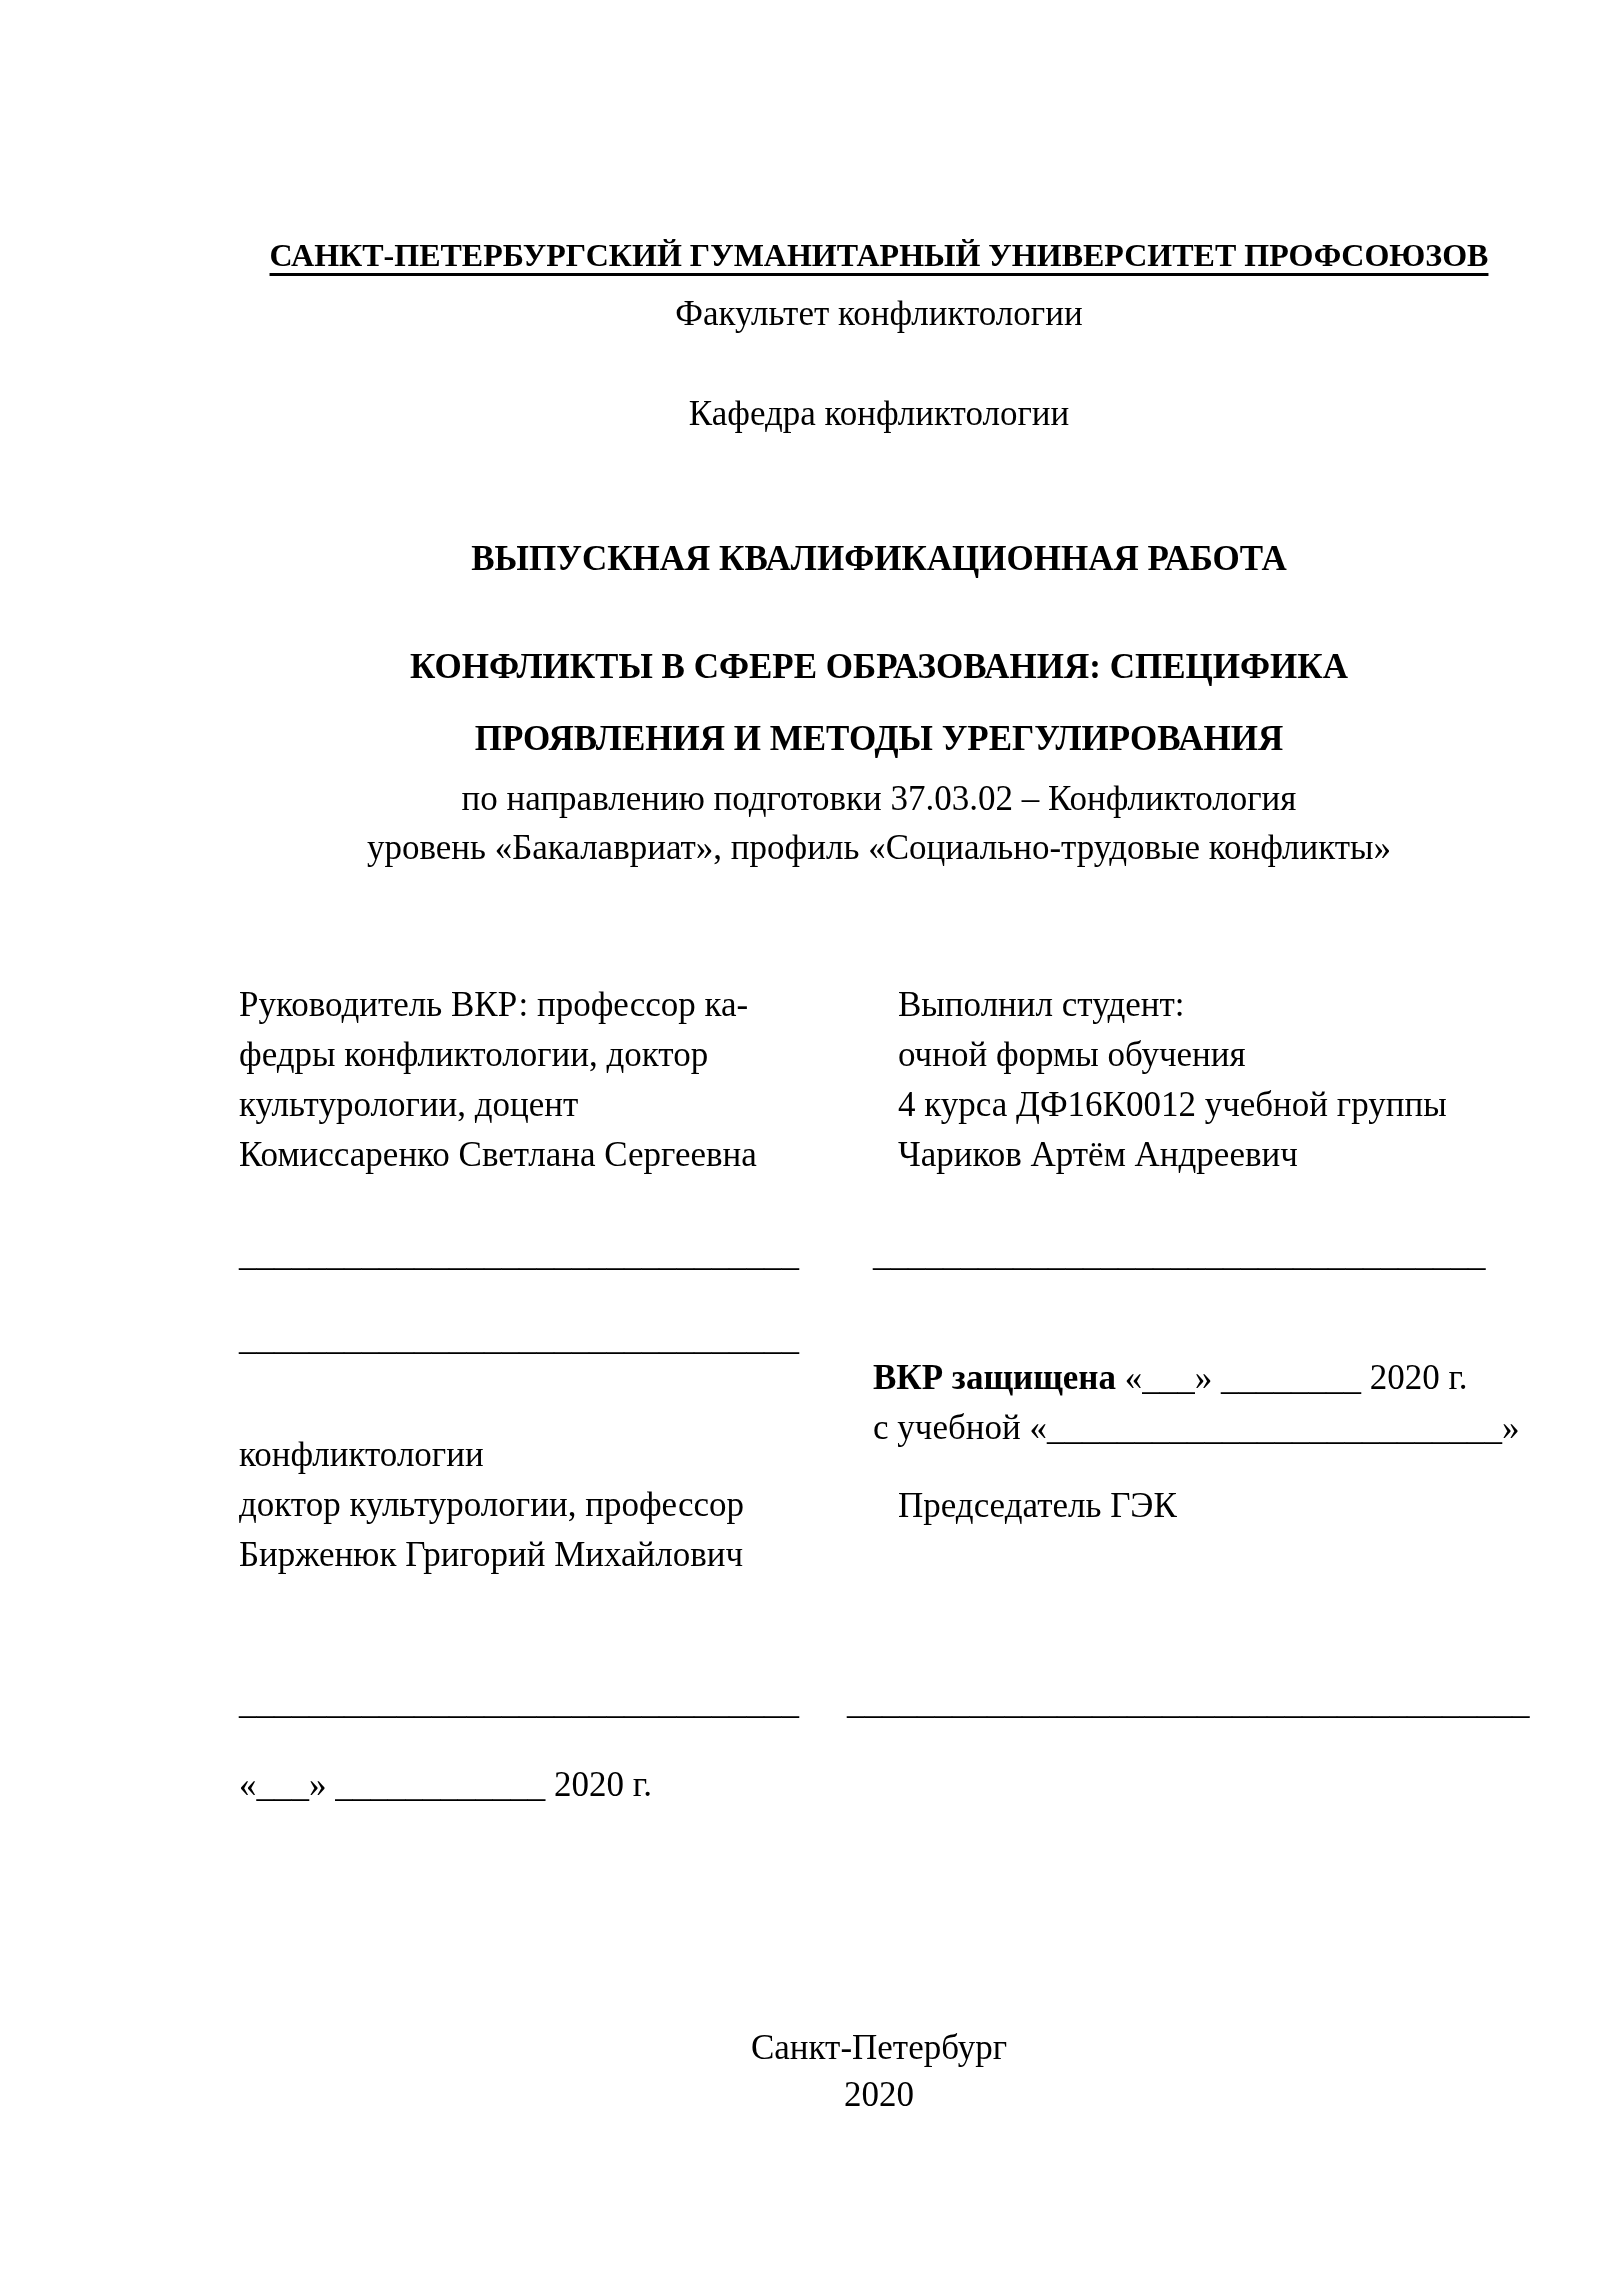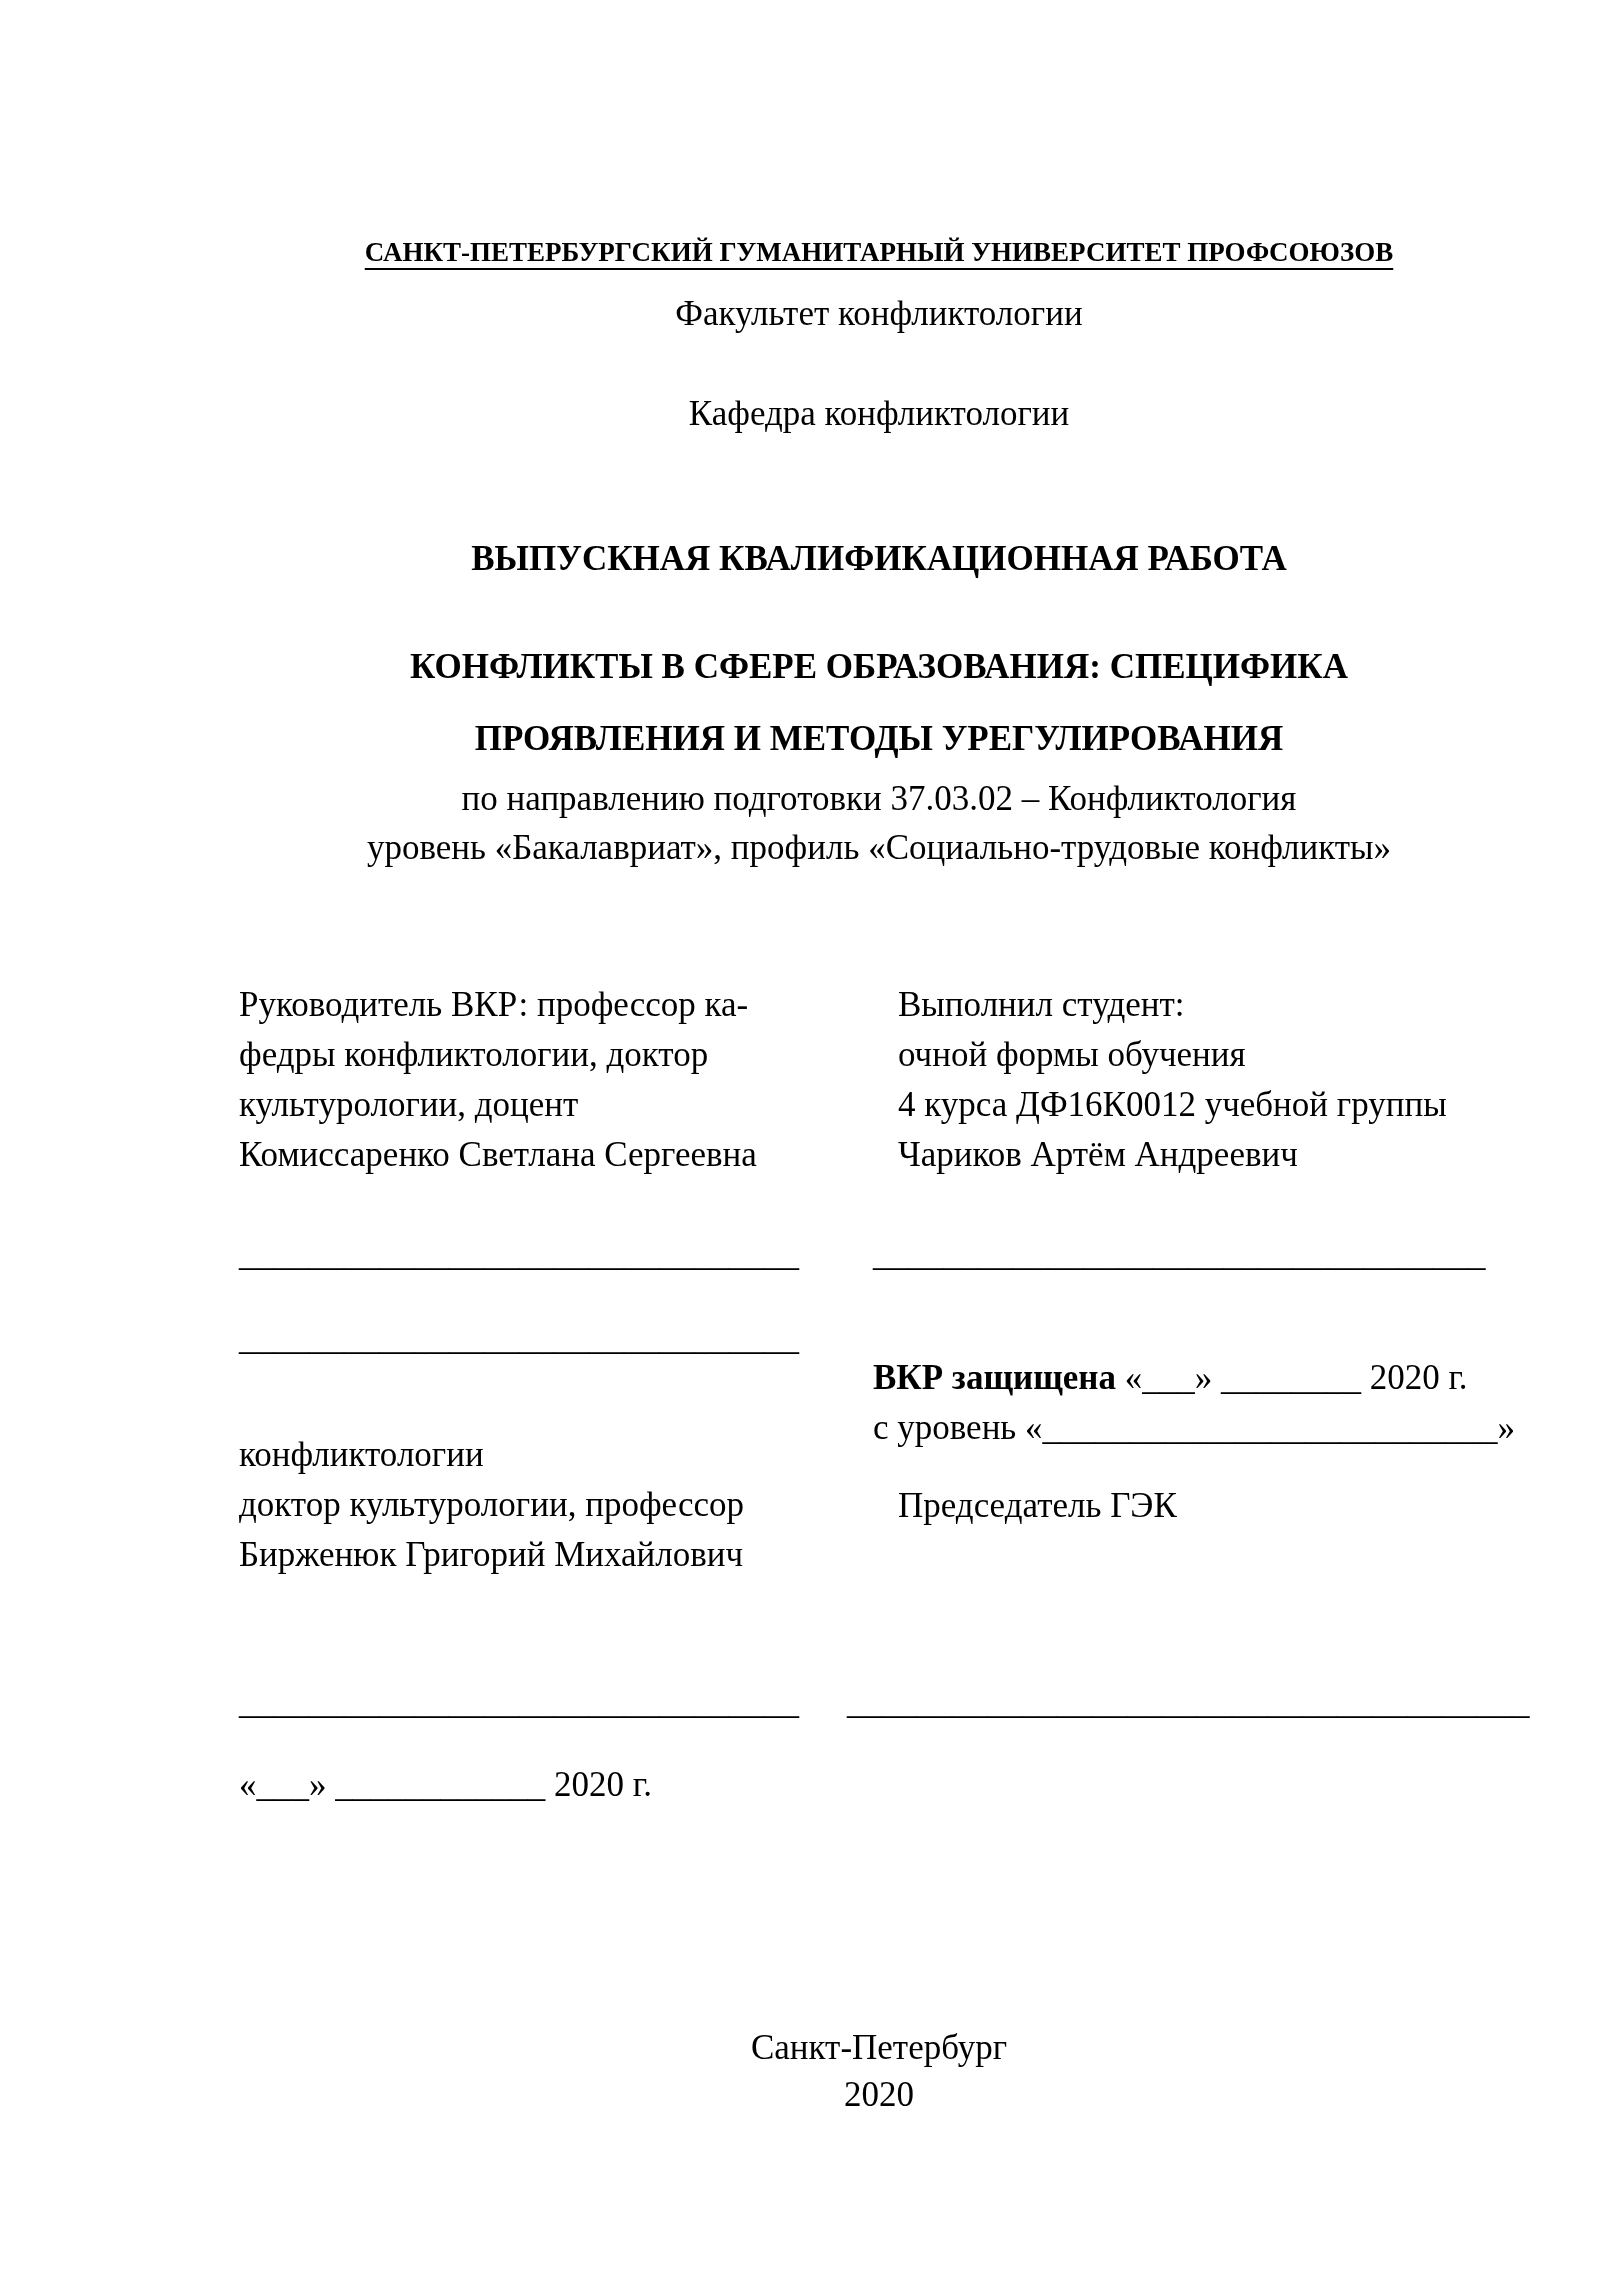--- a/index.html
+++ b/index.html
@@ -14,21 +14,21 @@
     font-size: 35px;
     overflow: hidden;
   }
   .abs { position: absolute; }
   .content-w { left: 239px; width: 1280px; }
   .center { text-align: center; }
   .right { text-align: center; }
   .bold { font-weight: bold; }
   .hdr {
     top: 237px;
-    font-size: 27px;
+    font-size: 32px;
     font-weight: bold;
     text-decoration: underline;
     text-underline-offset: 7px;
     white-space: nowrap;
   }
   .faculty { top: 294px; }
   .dept { top: 394px; }
   .worktype { top: 539px; font-weight: bold; }
   .title-block { top: 631px; font-weight: bold; line-height: 72px; }
   .program-block { top: 774px; line-height: 49px; }
@@ -87,21 +87,21 @@
   </div>
 
   <div class="abs sig sig-left-1">________________________________</div>
 
   <div class="abs sig sig-right-1">___________________________________</div>
 
   <div class="abs sig sig-left-2">________________________________</div>
 
   <div class="abs defense-block">
     <div><span class="bold">ВКР защищена</span><span> «___» ________ 2020 г.</span></div>
-    <div>с уровень «__________________________»</div>
+    <div>с учебной «__________________________»</div>
   </div>
 
   <div class="abs col col-left head-block">
     <div>конфликтологии</div>
     <div>доктор культурологии, профессор</div>
     <div>Бирженюк Григорий Михайлович</div>
   </div>
 
   <div class="abs col col-right chairman">Председатель ГЭК</div>
 

